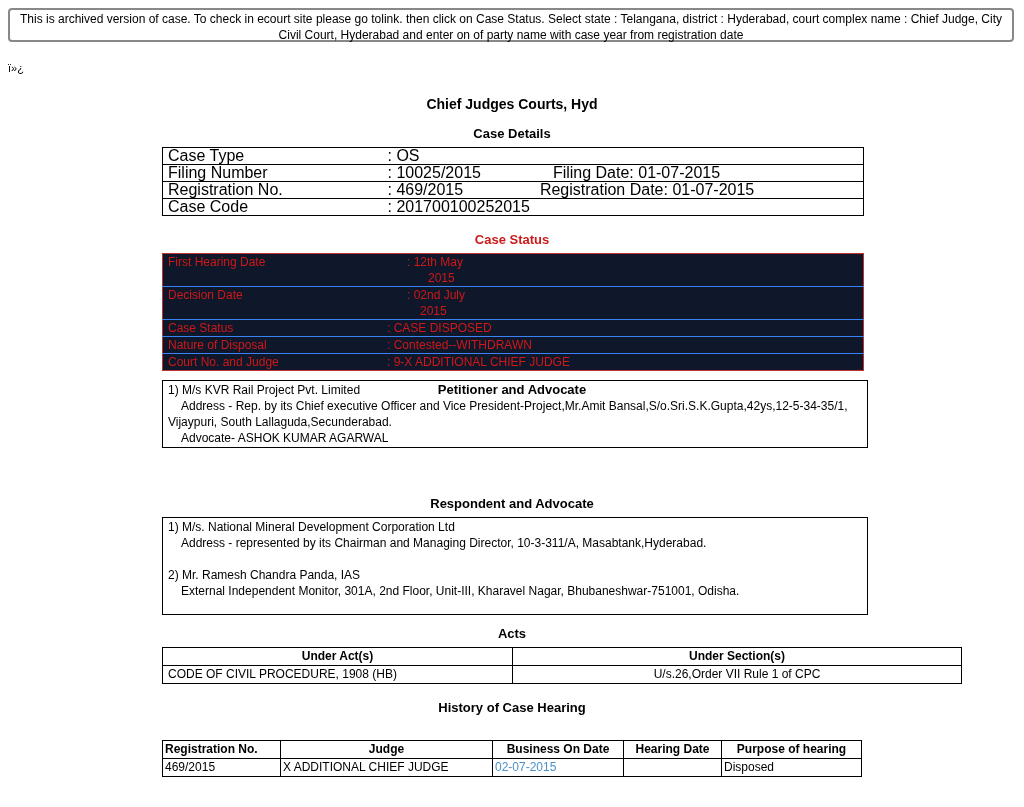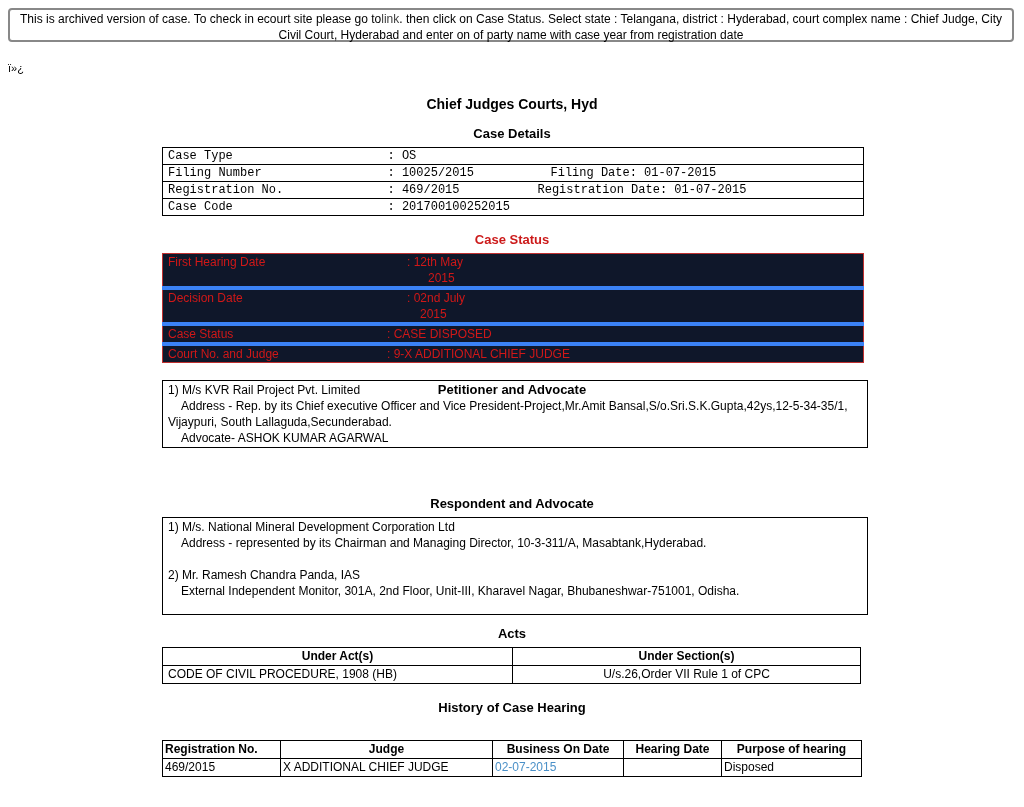--- a/index.html
+++ b/index.html
@@ -5,36 +5,36 @@
   html, body { margin: 0; padding: 0; background: #ffffff; }
   body {
     width: 1024px; height: 807px; overflow: hidden; position: relative;
     font-family: "Liberation Sans", sans-serif; font-size: 12px; color: #000;
   }
   .notice {
     position: absolute; left: 8px; top: 8px; width: 1006px; height: 34px;
     border: 2px solid #888; border-radius: 4px; box-sizing: border-box;
     text-align: center; line-height: 16px; padding-top: 1px; font-size: 12px;
   }
-  .notice a { color: #404040; text-decoration: none; }
+  .notice a { color: #000000; text-decoration: none; }
   .bom { position: absolute; left: 8px; top: 62px; font-size: 11px; }
   .title { position: absolute; left: 0; width: 1024px; text-align: center; font-weight: bold; }
   .t-main { top: 96px; font-size: 14px; }
   .h { font-size: 13px; }
   table { border-collapse: collapse; position: absolute; }
   .details { left: 162px; top: 147px; width: 702px; border: 1px solid #000; }
-  .details td { border-top: 1px solid #000; height: 16px; padding: 0 5px; font-size: 12px; line-height: 16px; white-space: nowrap; font-family: Liberation Mono, monospace; }
+  .details td { border-top: 1px solid #000; height: 16px; padding: 0 5px; font-size: 16px; line-height: 16px; white-space: nowrap; }
   .details tr:first-child td { border-top: none; }
   .status-title { color: #cc1a1a; }
   .status { left: 162px; top: 253px; width: 702px; border: 1px solid #c03030; background: #0f172a; color: #d01818; }
-  .status td { border-top: 4px solid #3b82f6; padding: 0 5px; font-size: 12px; line-height: 16px; vertical-align: top; }
+  .status td { border-top: 1px solid #3b82f6; padding: 0 5px; font-size: 12px; line-height: 16px; vertical-align: top; }
   .status tr:first-child td { border-top: none; }
   .box { position: absolute; left: 162px; width: 706px; border: 1px solid #000; box-sizing: border-box; padding: 1px 5px; font-size: 12px; line-height: 16px; }
   .ind { padding-left: 13px; }
-  .acts { left: 162px; top: 647px; width: 699px; border: 1px solid #000; }
+  .acts { left: 162px; top: 647px; width: 800px; border: 1px solid #000; }
   .acts th, .acts td { border: 1px solid #000; font-size: 12px; line-height: 17px; padding: 0 5px; }
   .acts th { font-weight: bold; text-align: center; }
   .hist { left: 162px; top: 740px; width: 700px; border: 1px solid #000; }
   .hist th, .hist td { border: 1px solid #000; font-size: 12px; line-height: 17px; padding: 0 2px; }
   .hist th { font-weight: bold; text-align: center; }
   .link { color: #4a90c8; text-decoration: none; }
 </style>
 </head>
 <body>
 
@@ -92,20 +92,24 @@
     <td>
       <div>: 02nd July</div>
       <div style="padding-left:13px">2015</div>
     </td>
   </tr>
   <tr>
     <td>Case Status</td>
     <td style="padding-left:0;position:relative;left:-15px">: CASE DISPOSED</td>
   </tr>
   <tr>
+    <td>Nature of Disposal</td>
+    <td style="padding-left:0;position:relative;left:-15px">: Contested--WITHDRAWN</td>
+  </tr>
+  <tr>
     <td>Court No. and Judge</td>
     <td style="padding-left:0;position:relative;left:-15px">: 9-X ADDITIONAL CHIEF JUDGE</td>
   </tr>
 </tbody>
   </table>
 
 <div class="title h" style="top:382px">Petitioner and Advocate</div>
 <div class="box" style="top:380px;height:68px">
   <div>1) M/s KVR Rail Project Pvt. Limited</div>
   <div class="ind">Address - Rep. by its Chief executive Officer and Vice President-Project,Mr.Amit Bansal,S/o.Sri.S.K.Gupta,42ys,12-5-34-35/1,</div>

